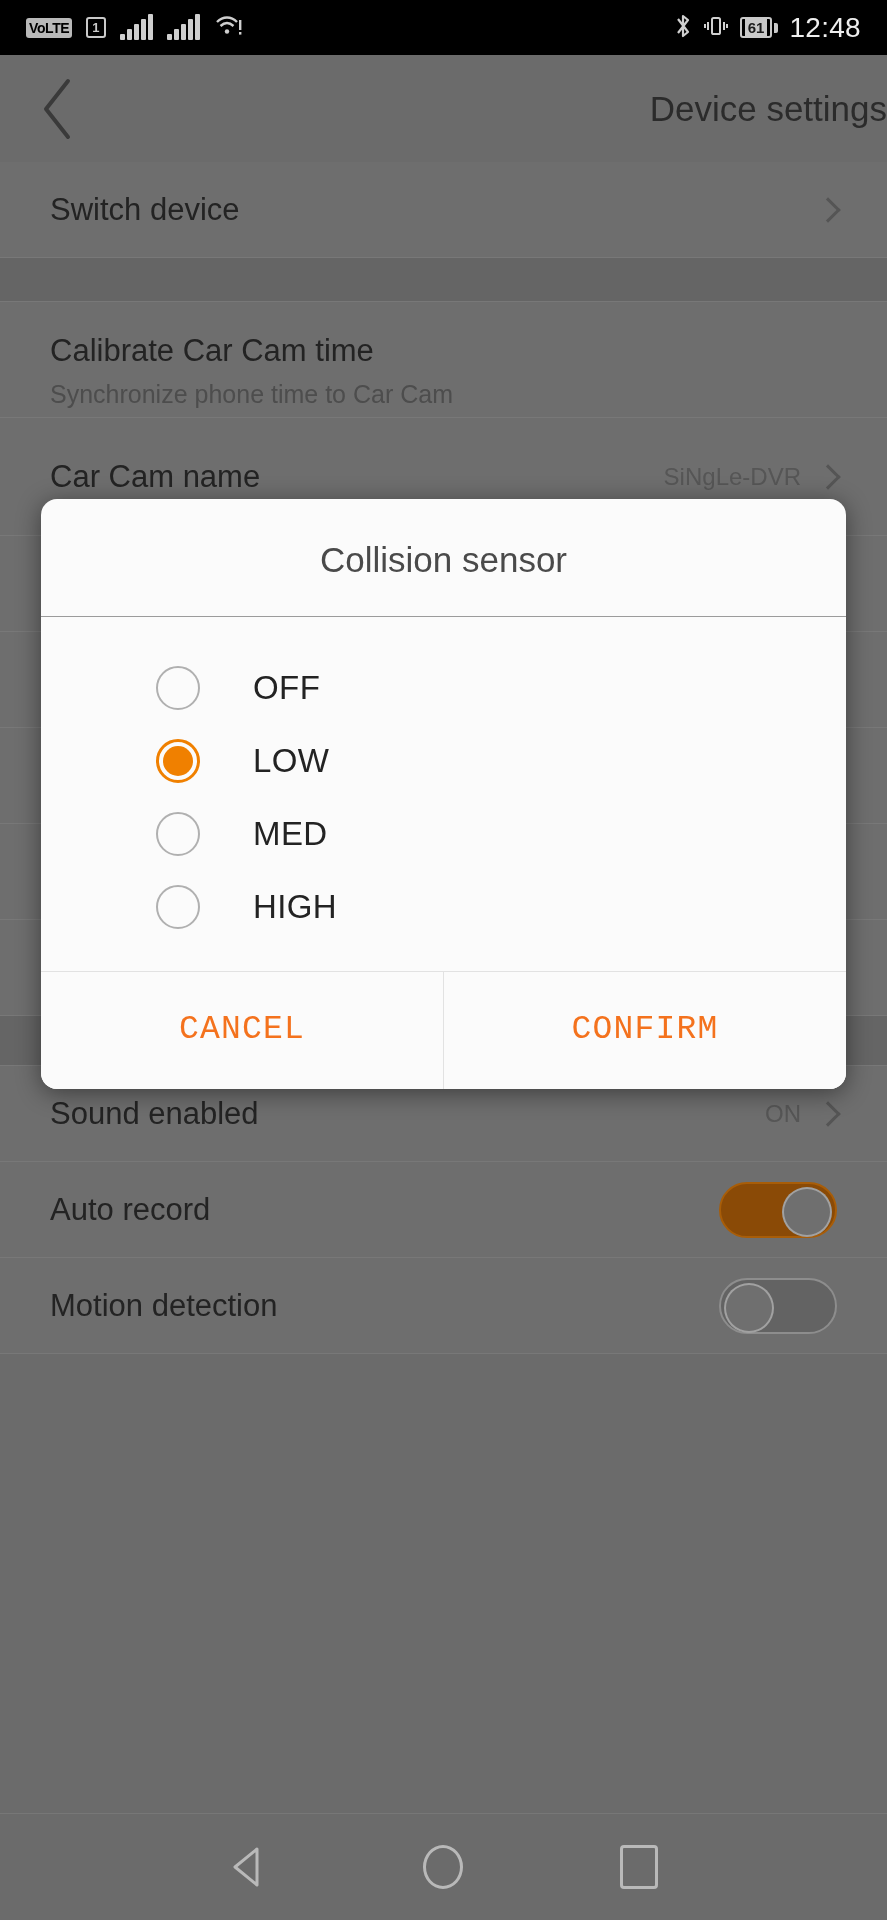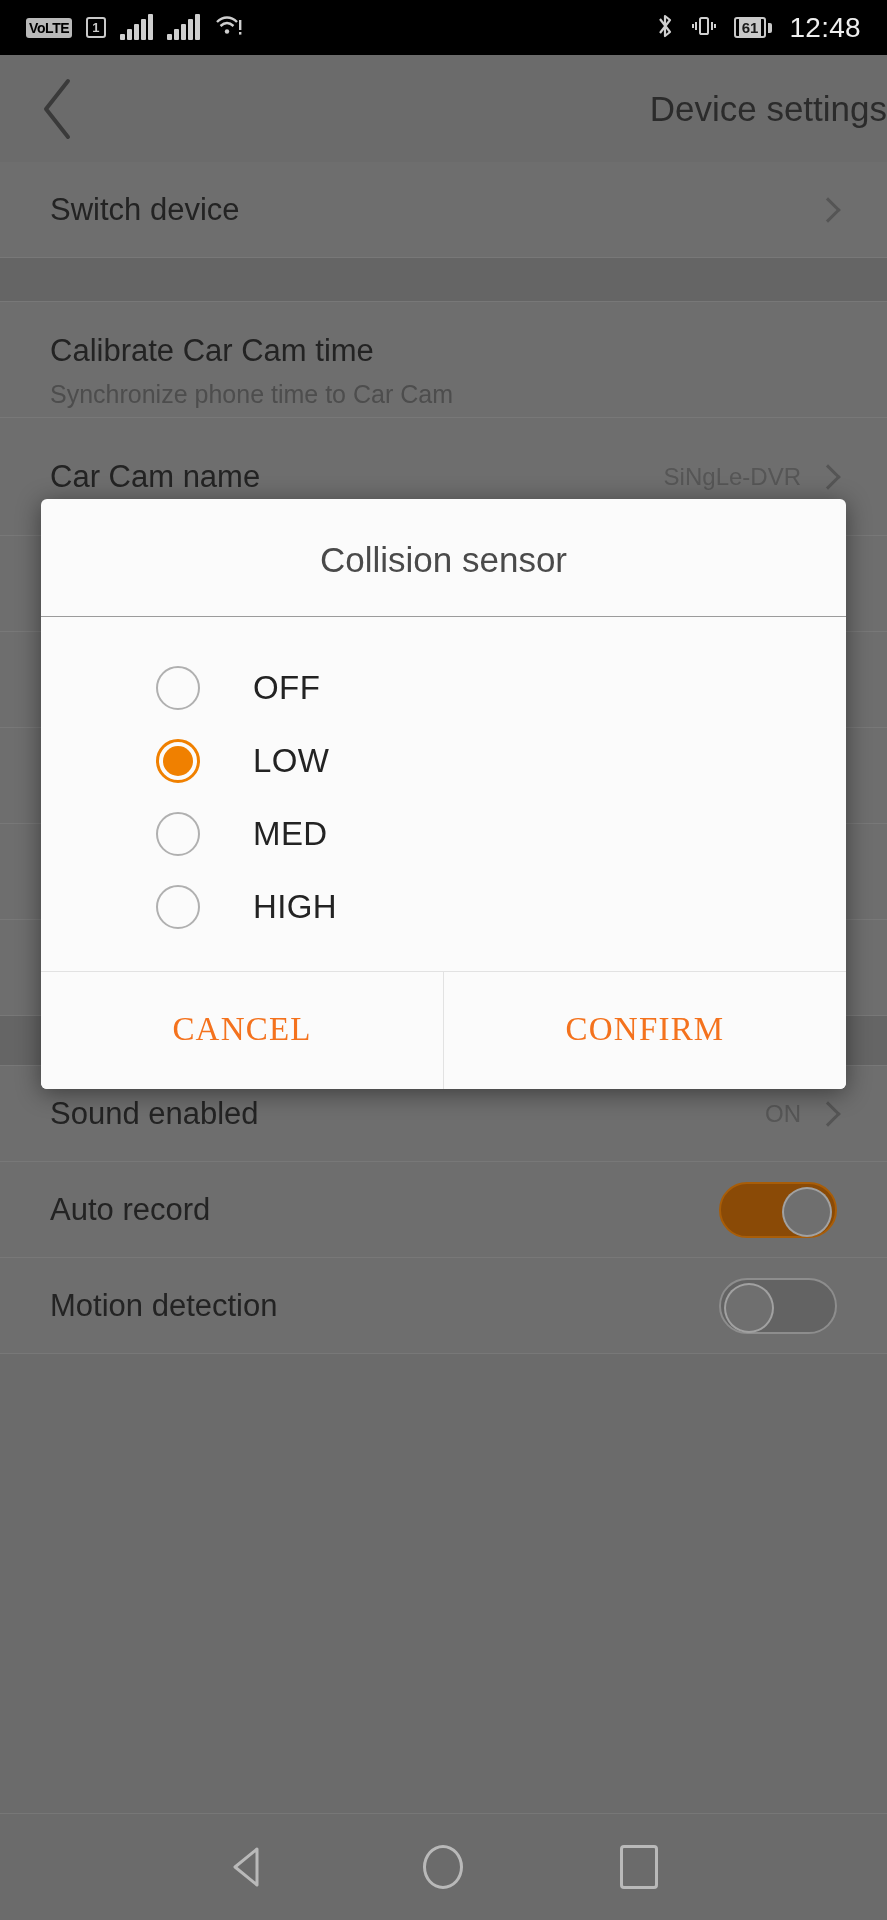--- a/index.html
+++ b/index.html
@@ -27,21 +27,21 @@
     display: flex;
     align-items: center;
     padding: 0 26px;
     color: #d8d8d8;
   }
   .sb-left { display: flex; align-items: center; gap: 14px; }
   .sb-right {
     margin-left: auto;
     display: flex;
     align-items: center;
-    gap: 17px;
+    gap: 11px;
   }
   .volte-badge {
     background: #b9b9b9;
     color: #000;
     font-size: 14px;
     font-weight: bold;
     line-height: 1;
     padding: 3px 3px 3px 3px;
     border-radius: 3px;
     letter-spacing: -0.4px;
@@ -186,21 +186,21 @@
     inset: 0;
     background: rgba(0,0,0,0.0);
     pointer-events: none;
   }
   .dialog {
     position: absolute;
     left: 41px;
     top: 499px;
     width: 805px;
     background: #fbfbfb;
-    border-radius: 6px;
+    border-radius: 16px;
     box-shadow: 0 4px 24px rgba(0,0,0,0.45);
     overflow: hidden;
   }
   .dialog-title {
     text-align: center;
     font-size: 35px;
     color: #4a4a4a;
     padding: 41px 0 36px 0;
     border-bottom: 1px solid #9b9b9b;
   }
@@ -242,21 +242,21 @@
   }
   .dlg-btn {
     flex: 1;
     text-align: center;
     padding: 39px 0 41px 0;
     font-size: 33px;
     color: #f4721d;
     letter-spacing: 1.2px;
     background: #fbfbfb;
     border: none;
-    font-family: Liberation Serif, serif;
+    font-family: Liberation Mono, monospace;
     cursor: pointer;
   }
   .dlg-btn + .dlg-btn { border-left: 1px solid #e2e2e2; }
 
   
   .navbar {
     position: absolute;
     left: 0; bottom: 0;
     width: 887px;
     height: 107px;

